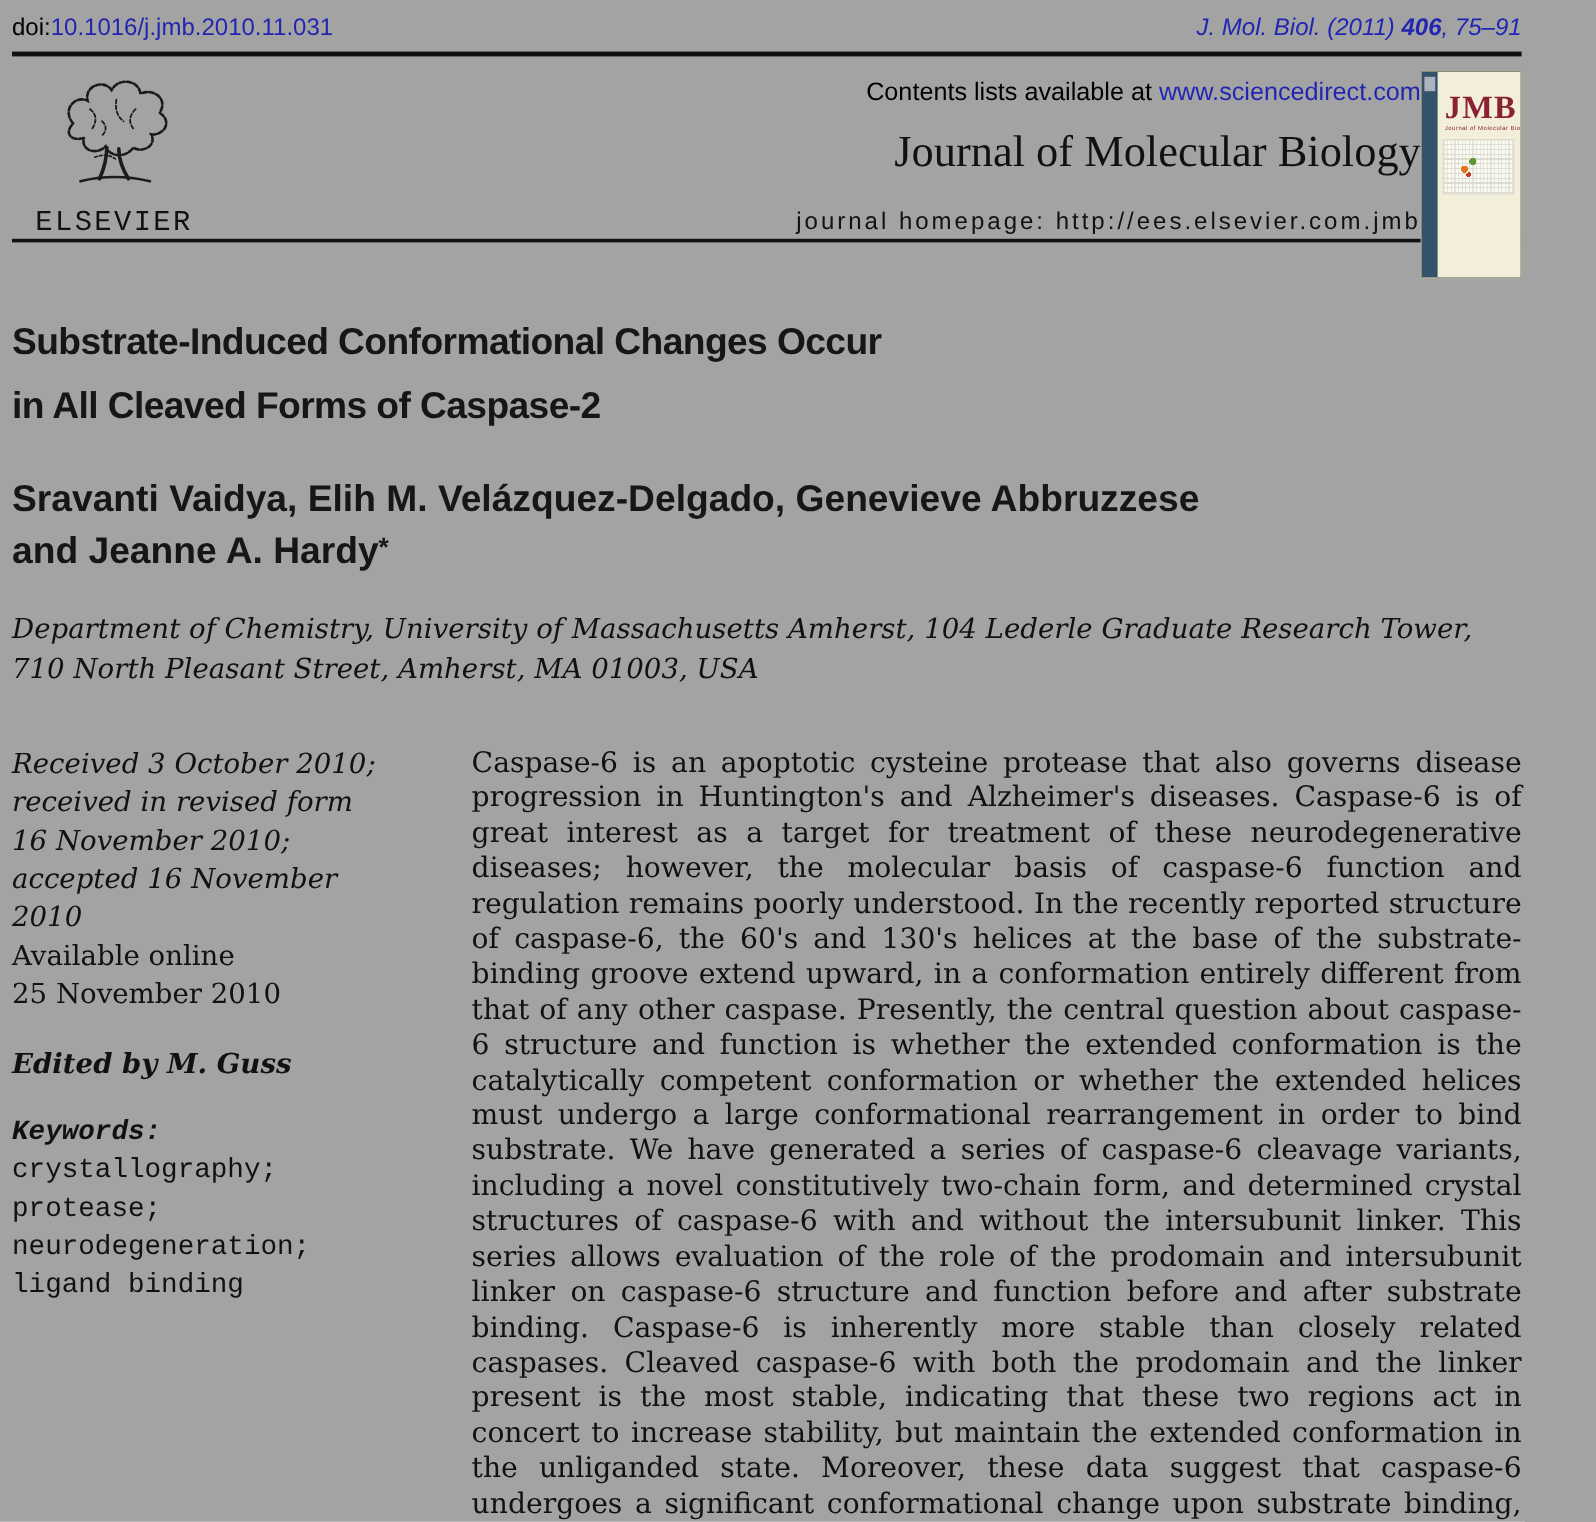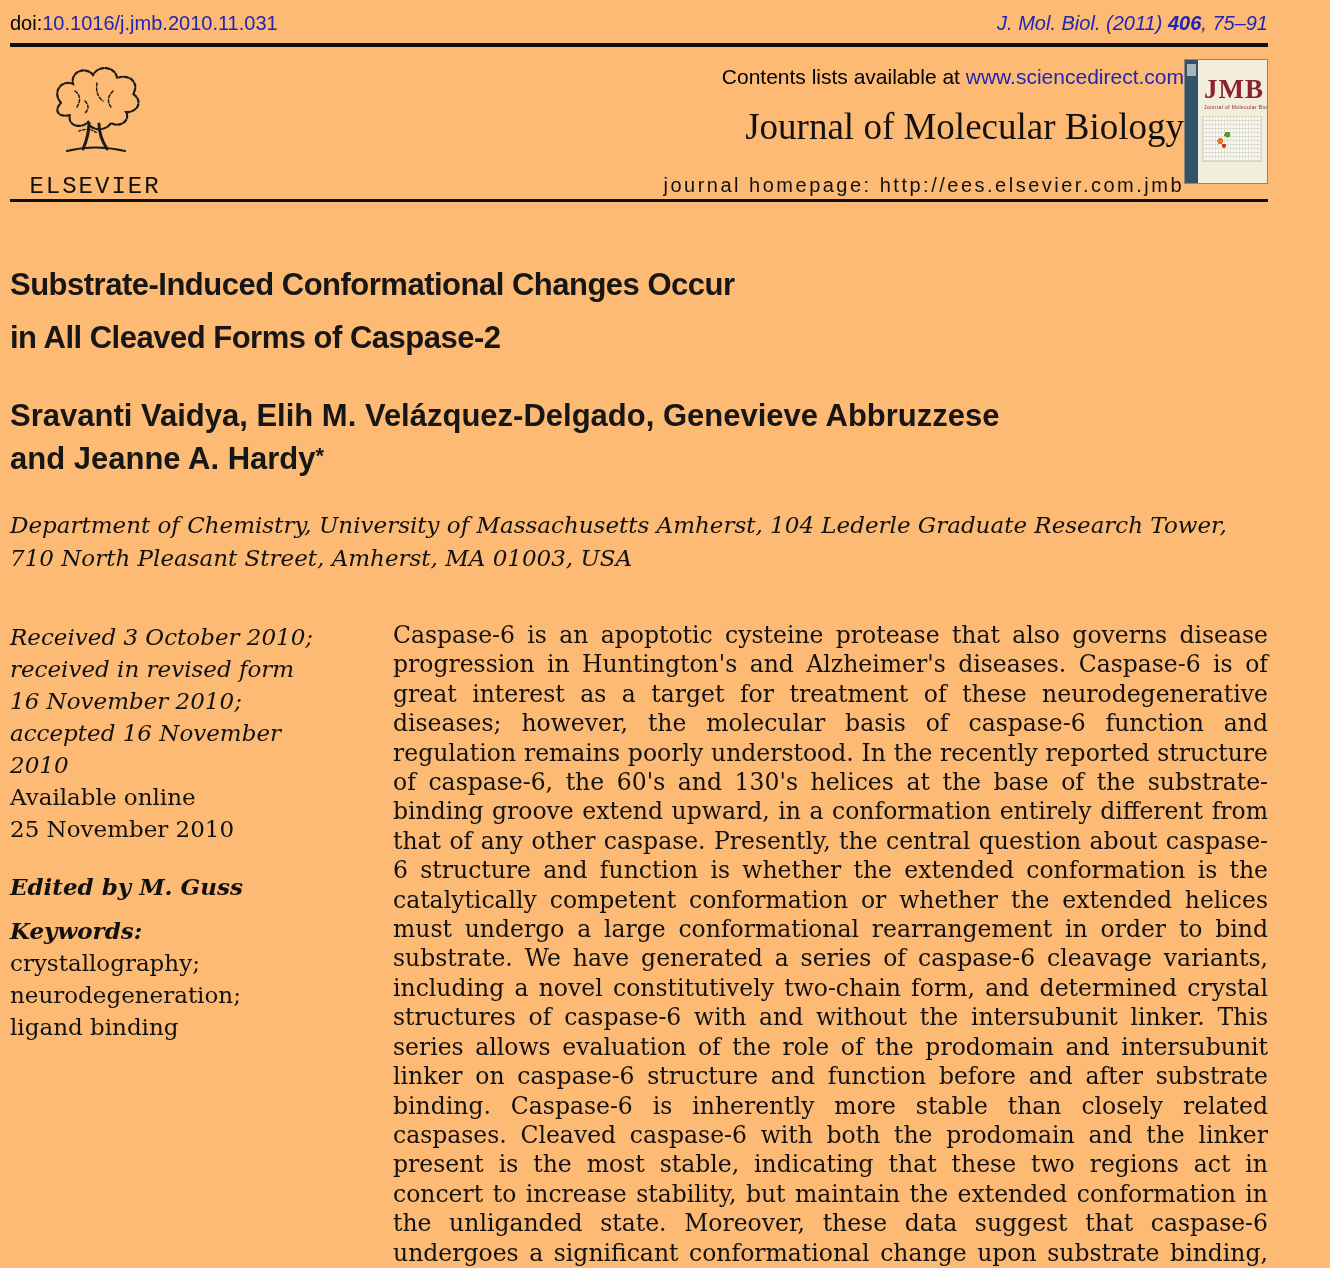--- a/index.html
+++ b/index.html
@@ -1,19 +1,19 @@
 <!DOCTYPE html>
 <html><head>
 <meta charset="utf-8">
 <style>
   * { margin:0; padding:0; box-sizing:border-box; }
   body { background:#ffffff; }
   .page {
     position:relative; width:1330px; height:1268px; margin:0 auto;
-    background:#fdba74; padding:0 62px 0 10px; overflow:hidden;
+    background:#a3a3a3; padding:0 62px 0 10px; overflow:hidden;
     font-family:"Liberation Sans", sans-serif; color:#111;
   }
   
   .topbar { display:flex; justify-content:space-between; align-items:baseline; padding-top:12px; }
   .doi-line { font-size:20px; color:#000; }
   .doi-link { color:#2126b2; text-decoration:none; }
   .cite { font-size:20px; font-style:italic; color:#2126b2; }
   .cite b { font-weight:bold;text-align:center; }
   .rule-thick { height:4px; background:#111; margin-top:8px; }
   .rule-thin  { height:3px; background:#111; margin-top:5px; }
@@ -23,21 +23,21 @@
   .logo-block { width:170px; text-align:center; padding-top:2px; }
   .logo-block svg { display:block; margin:0 auto; }
   .publisher { font-family:Liberation Mono, monospace; font-size:24px; letter-spacing:2px; color:#111; margin-top:16px; }
   .header-center { flex:1; text-align:right; padding-top:6px; }
   .contents-line { font-size:21px; color:#000; }
   .sd-link { color:#2126b2; text-decoration:none; }
   .journal-title { font-family:"Liberation Serif", serif; font-size:37px; color:#111; margin-top:16px; }
   .homepage-line { font-size:20px; letter-spacing:2.5px; color:#111; margin-top:26px; }
 
   
-  .cover { position:relative; width:84px; height:125px; background:#f2eeda; border:1px solid #8a8a7a; overflow:hidden; }
+  .cover { position:relative; width:84px; height:173px; background:#f2eeda; border:1px solid #8a8a7a; overflow:hidden; }
   .cover-band { position:absolute; left:0; top:0; width:13px; height:100%; background:#35526b; }
   .cover-mark { position:absolute; left:2px; top:4px; width:9px; height:12px; background:#c9cdd2; opacity:.8; }
   .cover-brand { position:absolute; left:19px; top:14px; font-family:"Liberation Serif", serif;
                  font-weight:bold; font-size:27px; color:#8b2134; letter-spacing:1px; }
   .cover-subtitle { position:absolute; left:19px; top:44px; font-size:5px; color:#8b2134; letter-spacing:.4px; white-space:nowrap; }
   .cover-figure { position:absolute; left:17px; top:56px; width:60px; height:46px; background:#fbfaf2;
                   background-image:
                     radial-gradient(circle at 30% 55%, #e07820 0 3px, transparent 3px),
                     radial-gradient(circle at 42% 40%, #5a9a30 0 3px, transparent 3px),
                     radial-gradient(circle at 36% 65%, #c33b22 0 2px, transparent 2px),
@@ -51,21 +51,21 @@
   .authors { margin-top:32px; font-size:31px; line-height:40px; font-weight:bold; color:#161616; }
   .authors sup { font-size:22px; vertical-align:6px; }
   .affiliation { margin-top:30px; font-family:"DejaVu Serif", serif; font-style:italic;
                  font-size:23px; line-height:33px; color:#111; }
 
   
   .two-col { display:flex; margin-top:46px; }
   .left-col { width:330px; flex:none; font-family:"DejaVu Serif", serif; font-size:23px; line-height:32px; color:#111; }
   .hist-italic { font-style:italic; }
   .edited { margin-top:26px; font-weight:bold; font-style:italic; }
-  .kw-block { margin-top:12px; }
+  .kw-block { margin-top:24px;font-family:Liberation Mono, monospace; }
   .kw-label { font-weight:bold; font-style:italic; }
   .right-col { flex:1; margin-left:53px; font-family:"DejaVu Serif", serif;
                font-size:23.5px; line-height:29.4px; color:#111; text-align:justify; }
 </style>
 </head>
 <body>
 
 <div class="page">
 
   <div class="topbar">
@@ -134,20 +134,21 @@
         <div class="hist-italic">accepted 16 November 2010</div>
         <div>Available online</div>
         <div>25 November 2010</div>
       </div>
 
       <div class="edited">Edited by M. Guss</div>
 
       <div class="kw-block">
         <div class="kw-label">Keywords:</div>
         <div>crystallography;</div>
+        <div>protease;</div>
         <div>neurodegeneration;</div>
         <div>ligand binding</div>
       </div>
     </div>
 
     <div class="right-col">Caspase-6 is an apoptotic cysteine protease that also governs disease progression in Huntington's and Alzheimer's diseases. Caspase-6 is of great interest as a target for treatment of these neurodegenerative diseases; however, the molecular basis of caspase-6 function and regulation remains poorly understood. In the recently reported structure of caspase-6, the 60's and 130's helices at the base of the substrate-binding groove extend upward, in a conformation entirely different from that of any other caspase. Presently, the central question about caspase-6 structure and function is whether the extended conformation is the catalytically competent conformation or whether the extended helices must undergo a large conformational rearrangement in order to bind substrate. We have generated a series of caspase-6 cleavage variants, including a novel constitutively two-chain form, and determined crystal structures of caspase-6 with and without the intersubunit linker. This series allows evaluation of the role of the prodomain and intersubunit linker on caspase-6 structure and function before and after substrate binding. Caspase-6 is inherently more stable than closely related caspases. Cleaved caspase-6 with both the prodomain and the linker present is the most stable, indicating that these two regions act in concert to increase stability, but maintain the extended conformation in the unliganded state. Moreover, these data suggest that caspase-6 undergoes a significant conformational change upon substrate binding, adopting a structure that is more like canonical caspases.</div>
 
   </div>
 
 </div>

